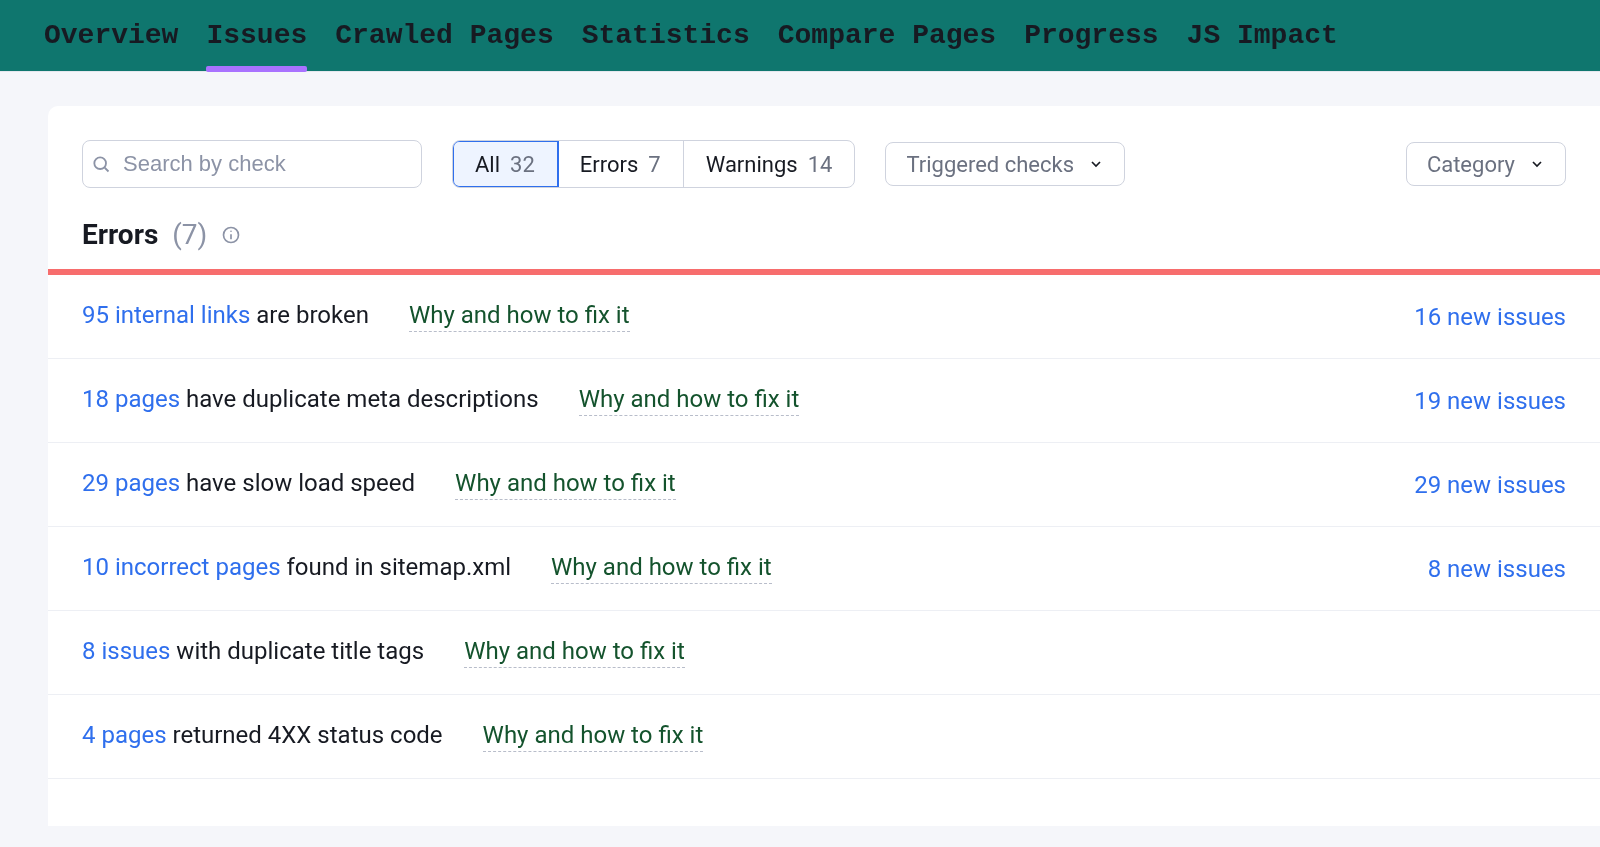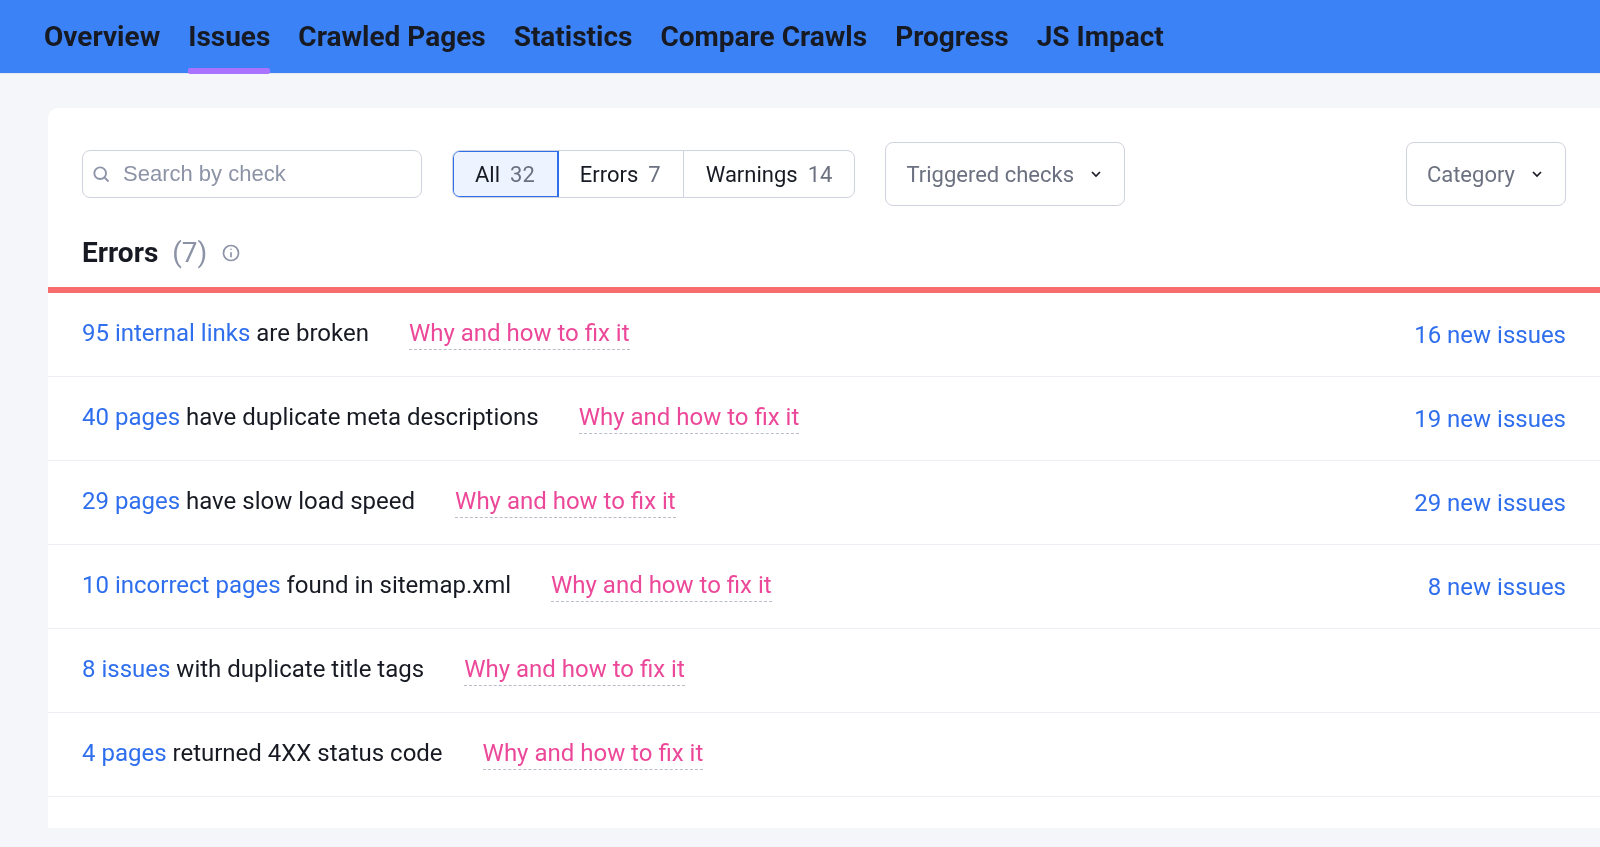--- a/index.html
+++ b/index.html
@@ -7,21 +7,22 @@
     font-family: -apple-system, BlinkMacSystemFont, "Segoe UI", Roboto, Helvetica, Arial, sans-serif;
     background: #f5f6fa;
     color: #171a22;
     font-size: 24px;
   }
   .tabs {
     display: flex;
     gap: 28px;
     padding: 20px 44px 0 44px;
     border-bottom: 1px solid #e5e7ee;
-    background: #3b82f6;
+    background: #0f766e;
+    font-family: Liberation Mono, monospace;
   }
   .tab {
     font-size: 28px;
     font-weight: 700;
     color: #171a22;
     padding-bottom: 20px;
     cursor: pointer;
     position: relative;
   }
   .tab.active::after {
@@ -89,21 +90,21 @@
     outline: 2px solid #2f6fed;
     outline-offset: -1px;
     border-radius: 6px 0 0 6px;
   }
   .dd {
     display: flex;
     align-items: center;
     gap: 14px;
     border: 1px solid #cfd3de;
     border-radius: 8px;
-    height: 64px;
+    height: 44px;
     padding: 0 20px;
     font-size: 22px;
     color: #6b7180;
     cursor: pointer;
   }
   .spacer { flex: 1; }
   .section-header {
     display: flex;
     align-items: center;
     gap: 14px;
@@ -118,42 +119,42 @@
     align-items: center;
     padding: 26px 34px;
     border-bottom: 1px solid #edeff4;
     font-size: 24px;
   }
   .row .main { display: flex; align-items: baseline; gap: 40px; flex: 1; }
   .issue-text { display: inline; }
   .link { color: #2f6fed; cursor: pointer; }
   .plain { color: #171a22; }
   .why {
-    color: #ec4899;
+    color: #14532d;
     border-bottom: 1px dashed #b8bdca;
     padding-bottom: 2px;
     cursor: pointer;
   }
   .new-issues {
     color: #2f6fed;
     font-size: 24px;
     cursor: pointer;
     white-space: nowrap;
   }
   svg { display: block; }
 </style>
 </head>
 <body>
 
 <div class="tabs">
   <div class="tab">Overview</div>
   <div class="tab active">Issues</div>
   <div class="tab">Crawled Pages</div>
   <div class="tab">Statistics</div>
-  <div class="tab">Compare Crawls</div>
+  <div class="tab">Compare Pages</div>
   <div class="tab">Progress</div>
   <div class="tab">JS Impact</div>
 </div>
 
 <div class="panel">
 
   <div class="toolbar">
     <div class="search-wrap">
       <span>
         <svg width="20" height="20" viewBox="0 0 24 24" fill="none" stroke="#8c93a6" stroke-width="2.2">
@@ -220,21 +221,21 @@
         <span class="link">95 internal links</span><span class="plain"> are broken</span>
       </span>
       <span class="why">Why and how to fix it</span>
     </div>
     <span class="new-issues">16 new issues</span>
   </div>
 
   <div class="row">
     <div class="main">
       <span class="issue-text">
-        <span class="link">40 pages</span><span class="plain"> have duplicate meta descriptions</span>
+        <span class="link">18 pages</span><span class="plain"> have duplicate meta descriptions</span>
       </span>
       <span class="why">Why and how to fix it</span>
     </div>
     <span class="new-issues">19 new issues</span>
   </div>
 
   <div class="row">
     <div class="main">
       <span class="issue-text">
         <span class="link">29 pages</span><span class="plain"> have slow load speed</span>

